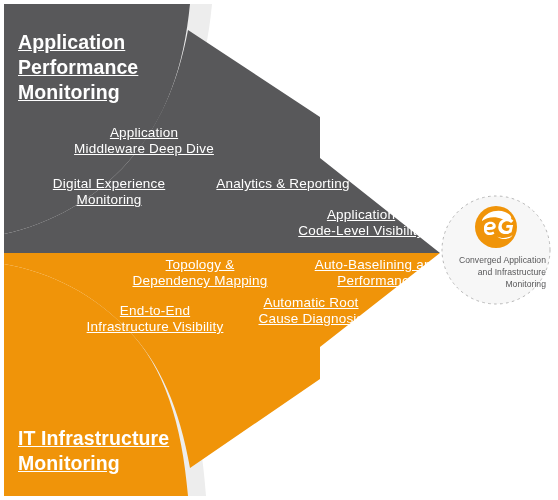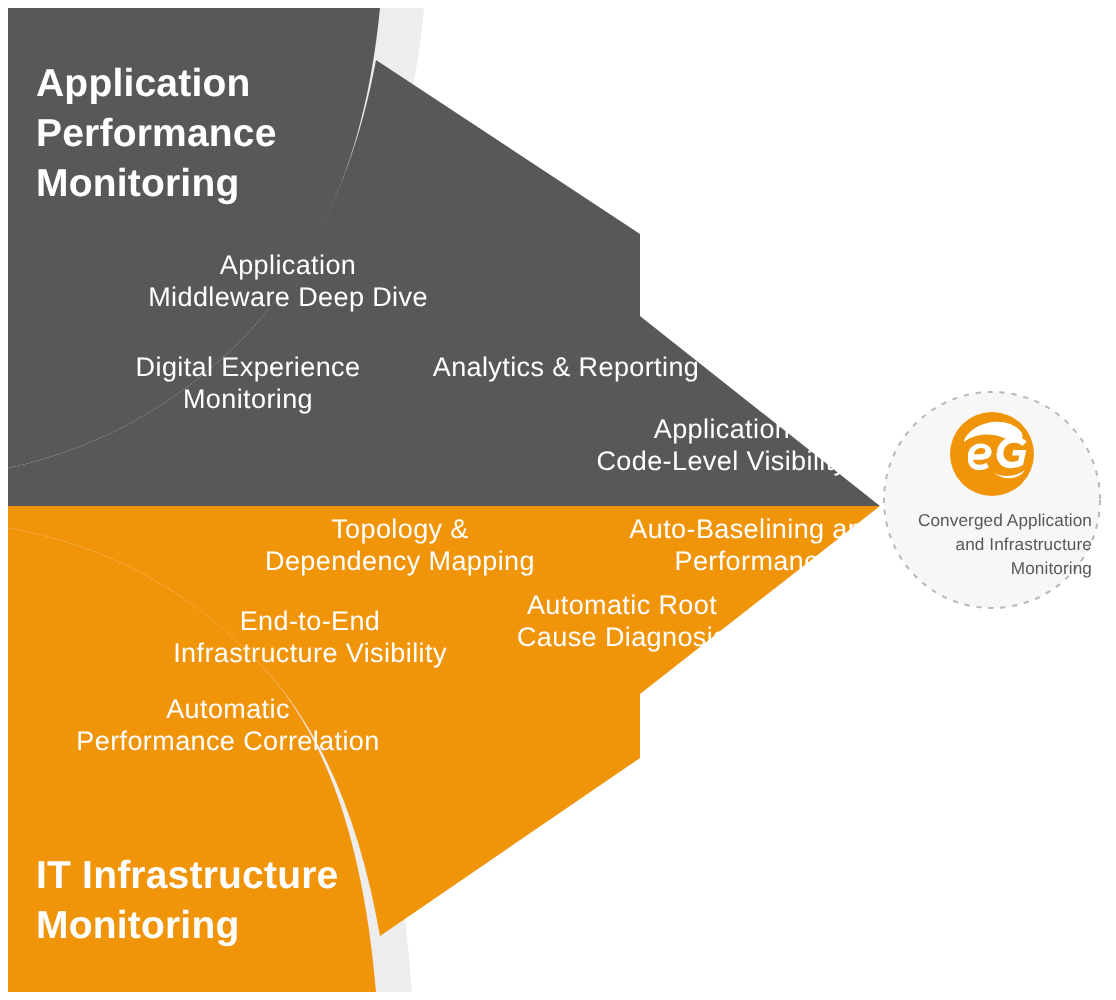--- a/index.html
+++ b/index.html
@@ -36,20 +36,21 @@
     height: 500px;
     pointer-events: none;
   }
   .txt {
     position: absolute;
     color: #ffffff;
     text-align: center;
     line-height: 1.22;
     white-space: pre-line;
     letter-spacing: 0.2px;
+    text-decoration: underline;
   }
   .heading {
     font-size: 19.5px;
     font-weight: bold;
     text-align: left;
     line-height: 1.28;
     letter-spacing: 0.1px;
   }
   .item {
     font-size: 13.5px;
@@ -146,43 +147,41 @@
 
   <div class="label-layer">
 
     <div class="txt heading" style="left:18px; top:30px; width:220px;">Application
 Performance
 Monitoring</div>
 
     <div class="txt item" style="left:44px; top:125px; width:200px;">Application
 Middleware Deep Dive</div>
 
-    <div class="txt item" style="left:28px; top:176px; width:192px;">Digital Experience
+    <div class="txt item" style="left:13px; top:176px; width:192px;">Digital Experience
 Monitoring</div>
 
     <div class="txt item" style="left:193px; top:176px; width:180px;">Analytics &amp; Reporting</div>
 
 
     <div class="txt item" style="left:266px; top:207px; width:190px;">Application
 Code-Level Visibility</div>
 
     <div class="txt item" style="left:100px; top:257px; width:200px;">Topology &amp;
 Dependency Mapping</div>
 
     <div class="txt item" style="left:275px; top:257px; width:204px;">Auto-Baselining and
 Performance</div>
 
     <div class="txt item" style="left:53px; top:303px; width:204px;">End-to-End
 Infrastructure Visibility</div>
 
     <div class="txt item" style="left:219px; top:295px; width:184px;">Automatic Root
 Cause Diagnosis</div>
 
-    <div class="txt item" style="left:10px; top:347px; width:208px;">Automatic
-Performance Correlation</div>
 
     <div class="txt heading" style="left:18px; top:426px; width:220px;">IT Infrastructure
 Monitoring</div>
 
     <div class="badge-text" style="left:446px; top:254px; width:100px;">Converged Application
 and Infrastructure
 Monitoring</div>
 
   </div>
 </div>

